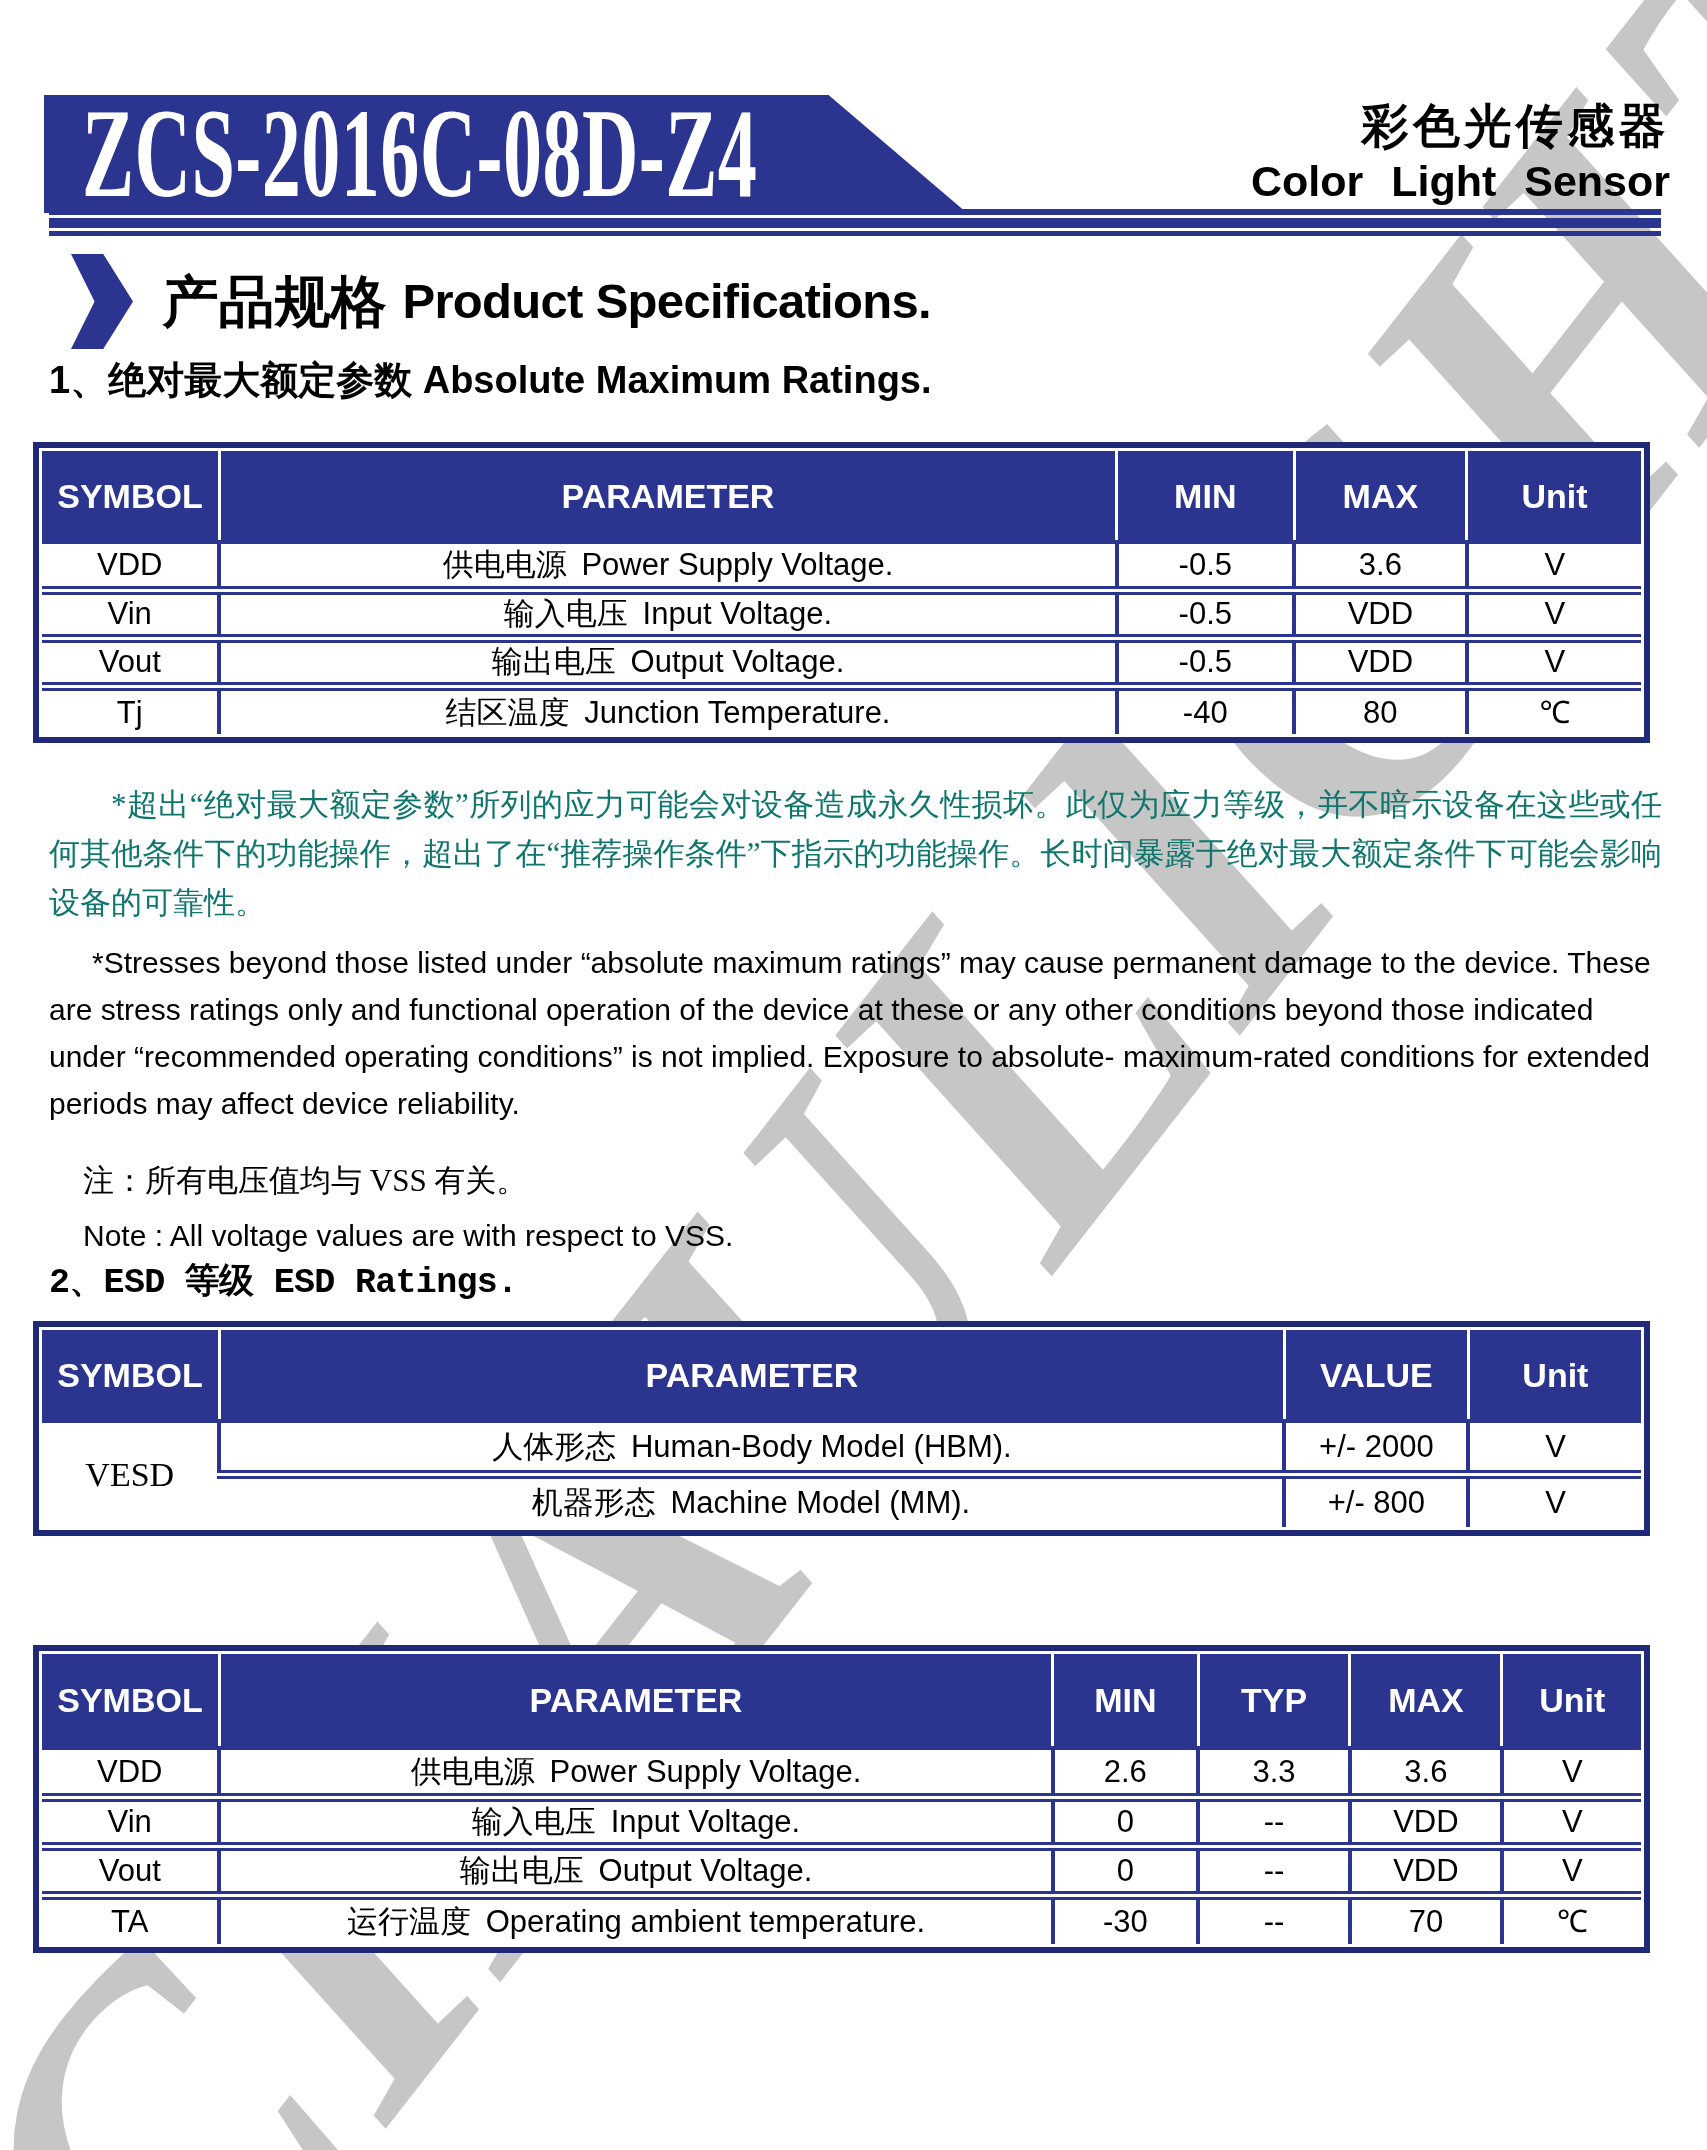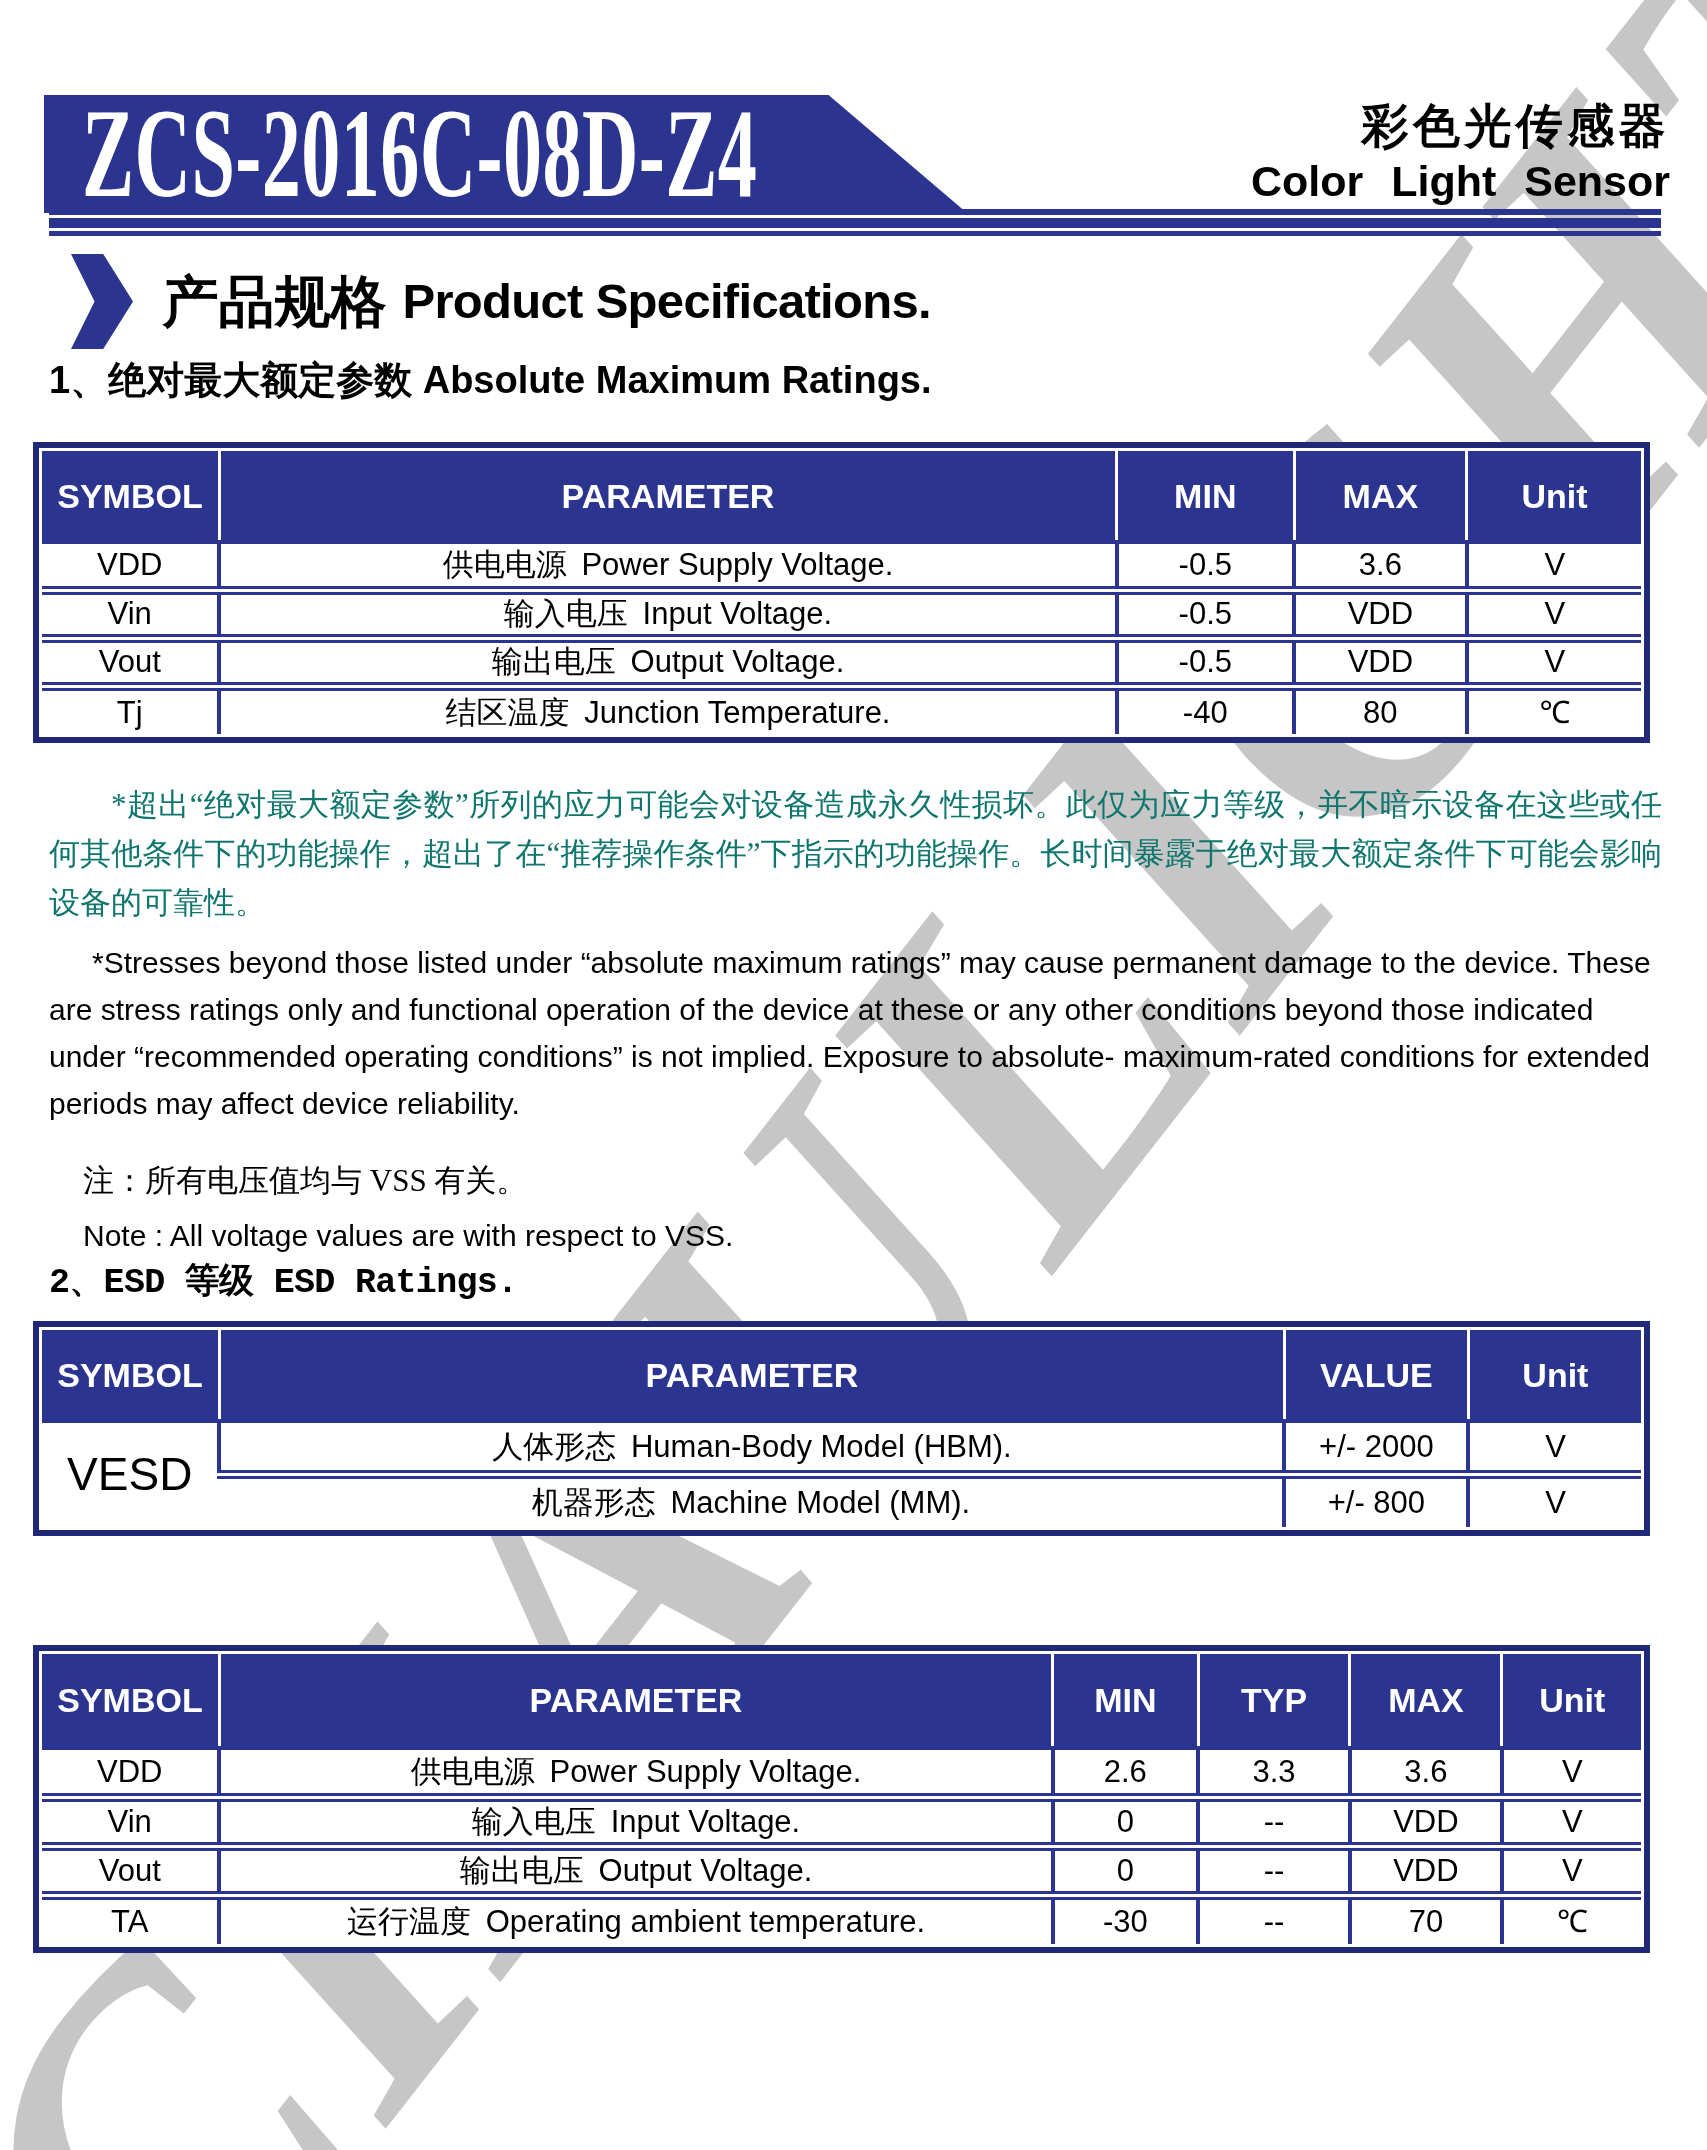--- a/index.html
+++ b/index.html
@@ -64,21 +64,21 @@
   #table3 thead tr { height:94px; }
   td {
     border-left:4.4px solid #2b3590; background:transparent; text-align:center;
     vertical-align:middle; font:31px/1.2 "Liberation Sans", sans-serif; color:#000;
   }
   td:first-child { border-left:none; }
   tbody tr + tr td { border-top:9.6px double #2b3590; }
   #table1 tbody tr { height:48px; }
   #table2 tbody tr { height:53px; }
   #table3 tbody tr { height:49px; }
-  .sym-serif { font-family:Liberation Sans, sans-serif; font-size:46px; }
+  .sym-serif { font-family:Liberation Serif, serif; font-size:34px; }
   .p-cn { font-family:"Liberation Serif", serif; }
   .p-en { font-family:"Liberation Sans", sans-serif; margin-left:14.8px; }
   
   .notes { position:absolute; left:49px; top:780px; width:1613px; }
   .note-cn {
     font:31px/49px "Liberation Serif", serif; text-align:justify; text-indent:62px; color:#0f766e;
   }
   .note-en { font:30px/47px "Liberation Sans", sans-serif; text-indent:43px; margin-top:12px; }
   .vss-cn { font:31px/1 "Liberation Serif", serif; margin-top:38px; padding-left:34px; }
   .vss-en { font:30px/1 "Liberation Sans", sans-serif; margin-top:25px; padding-left:34px; }

